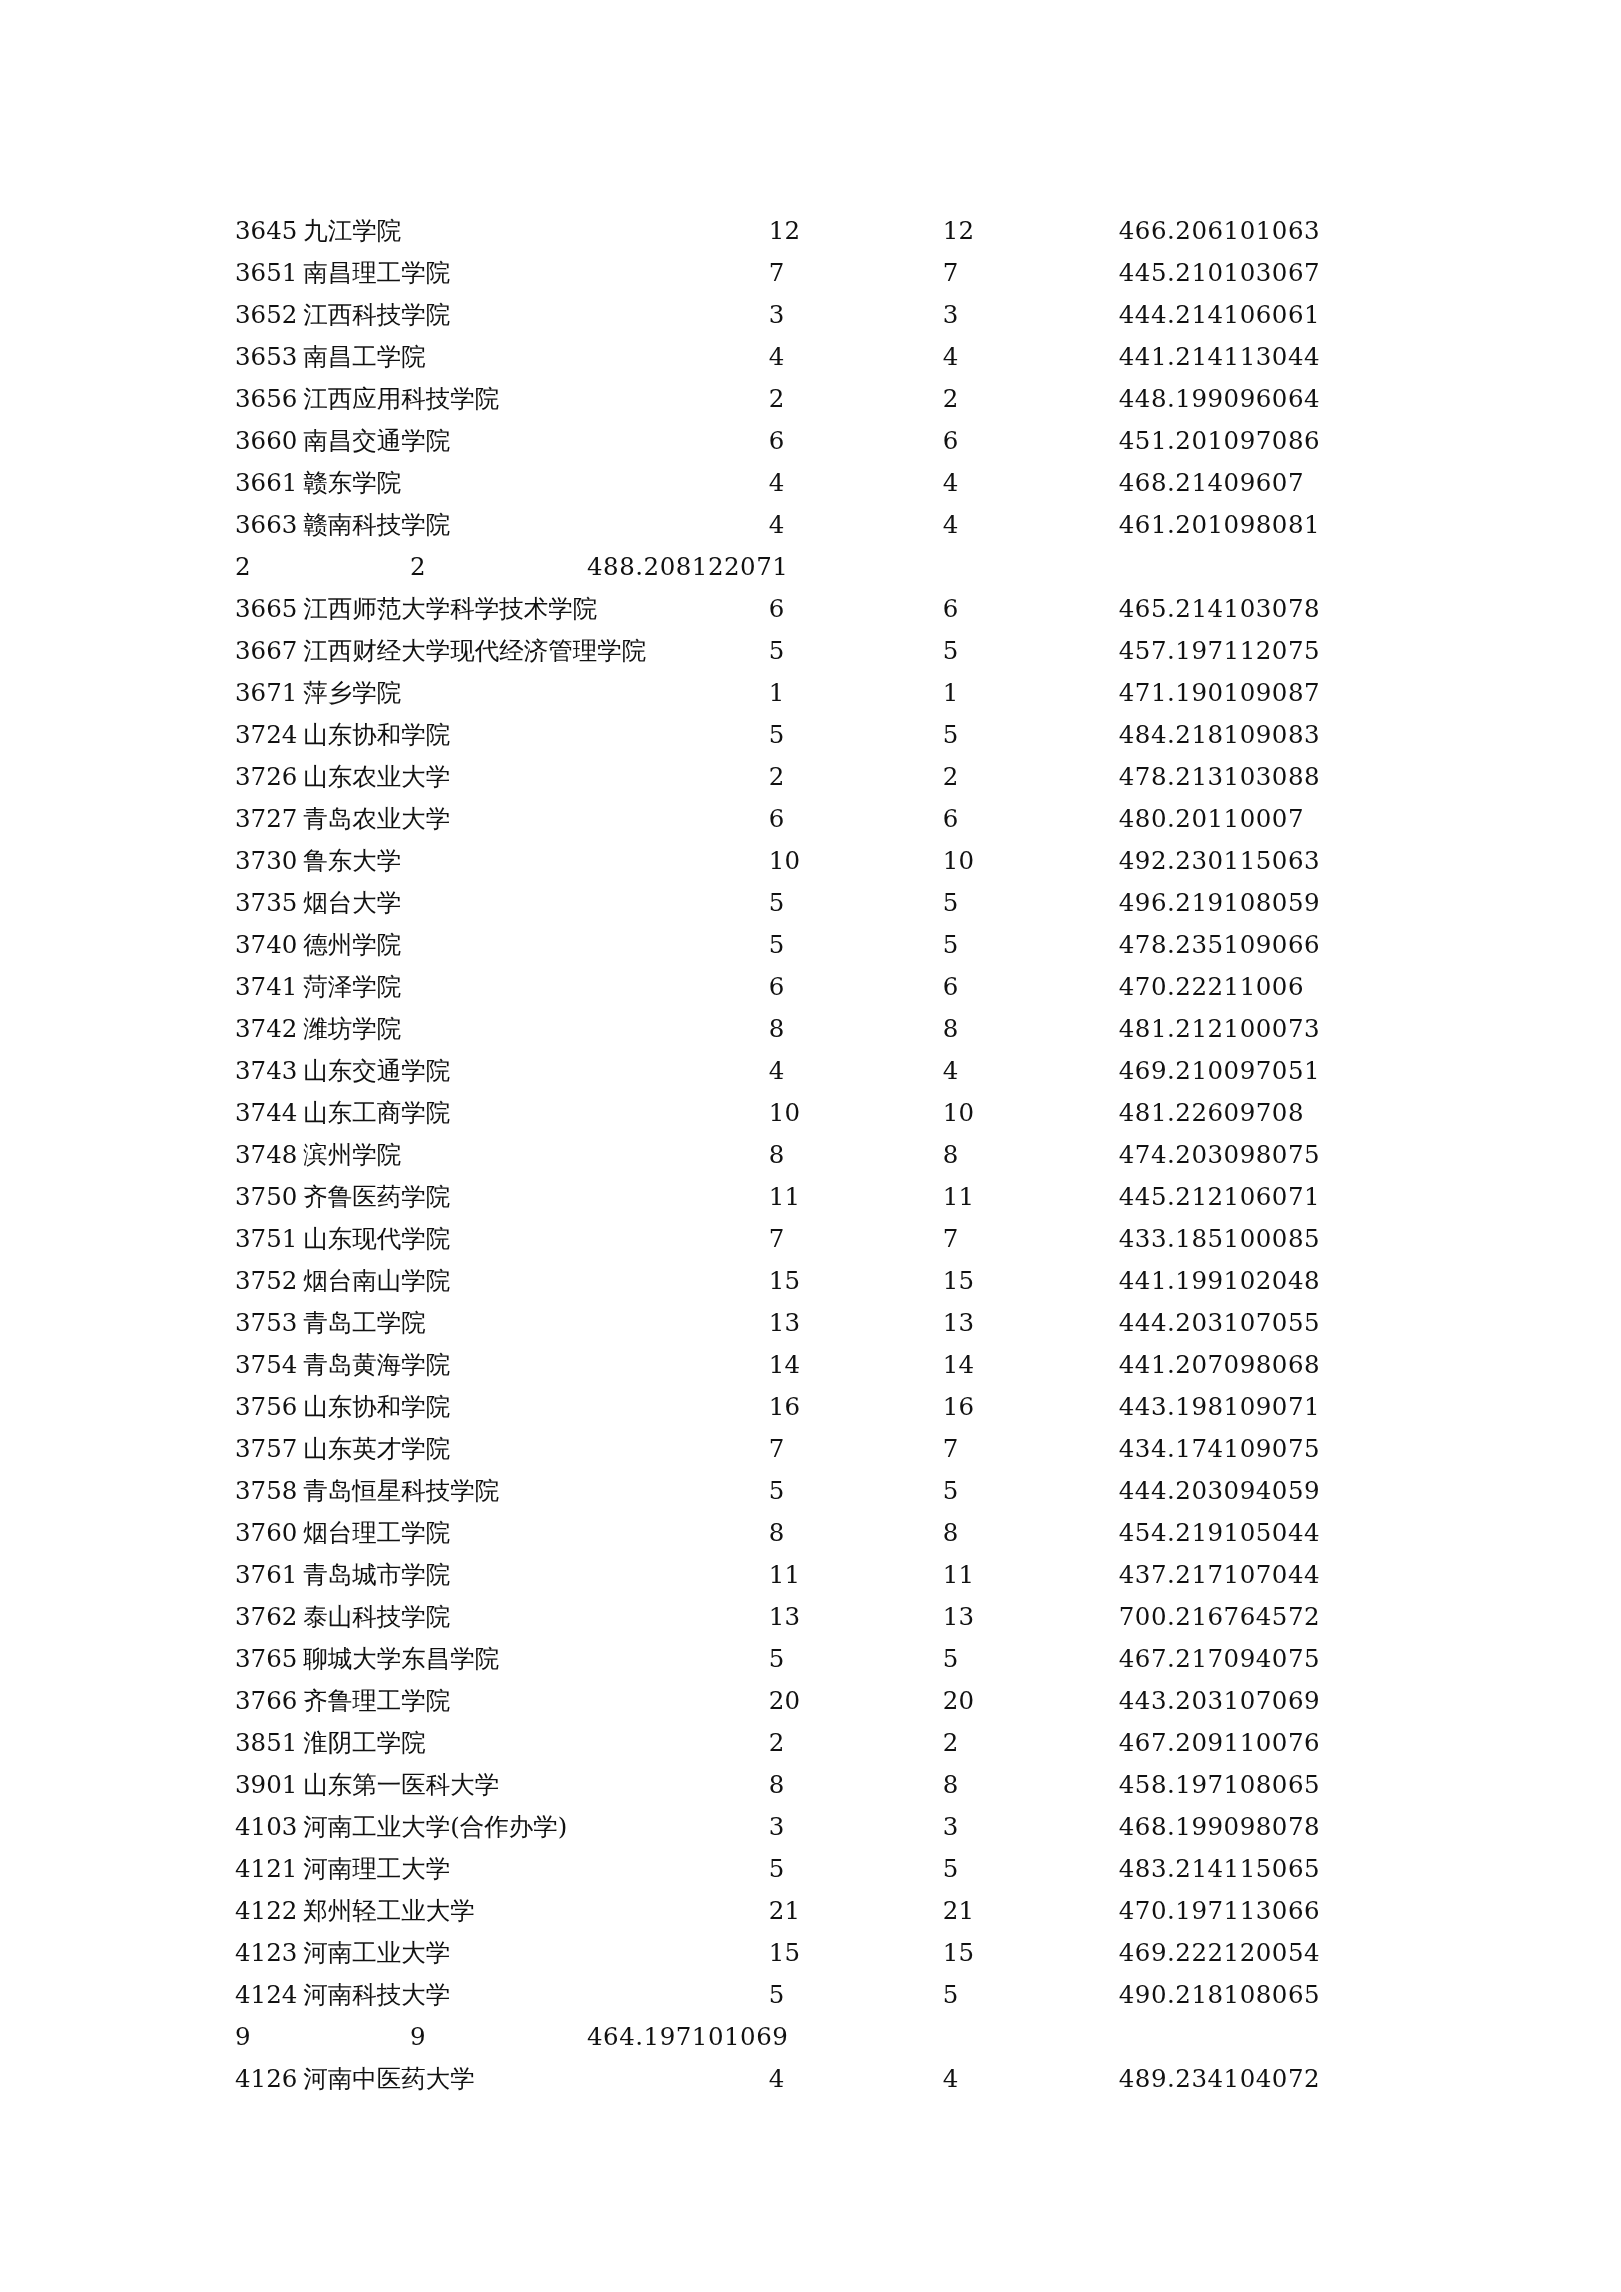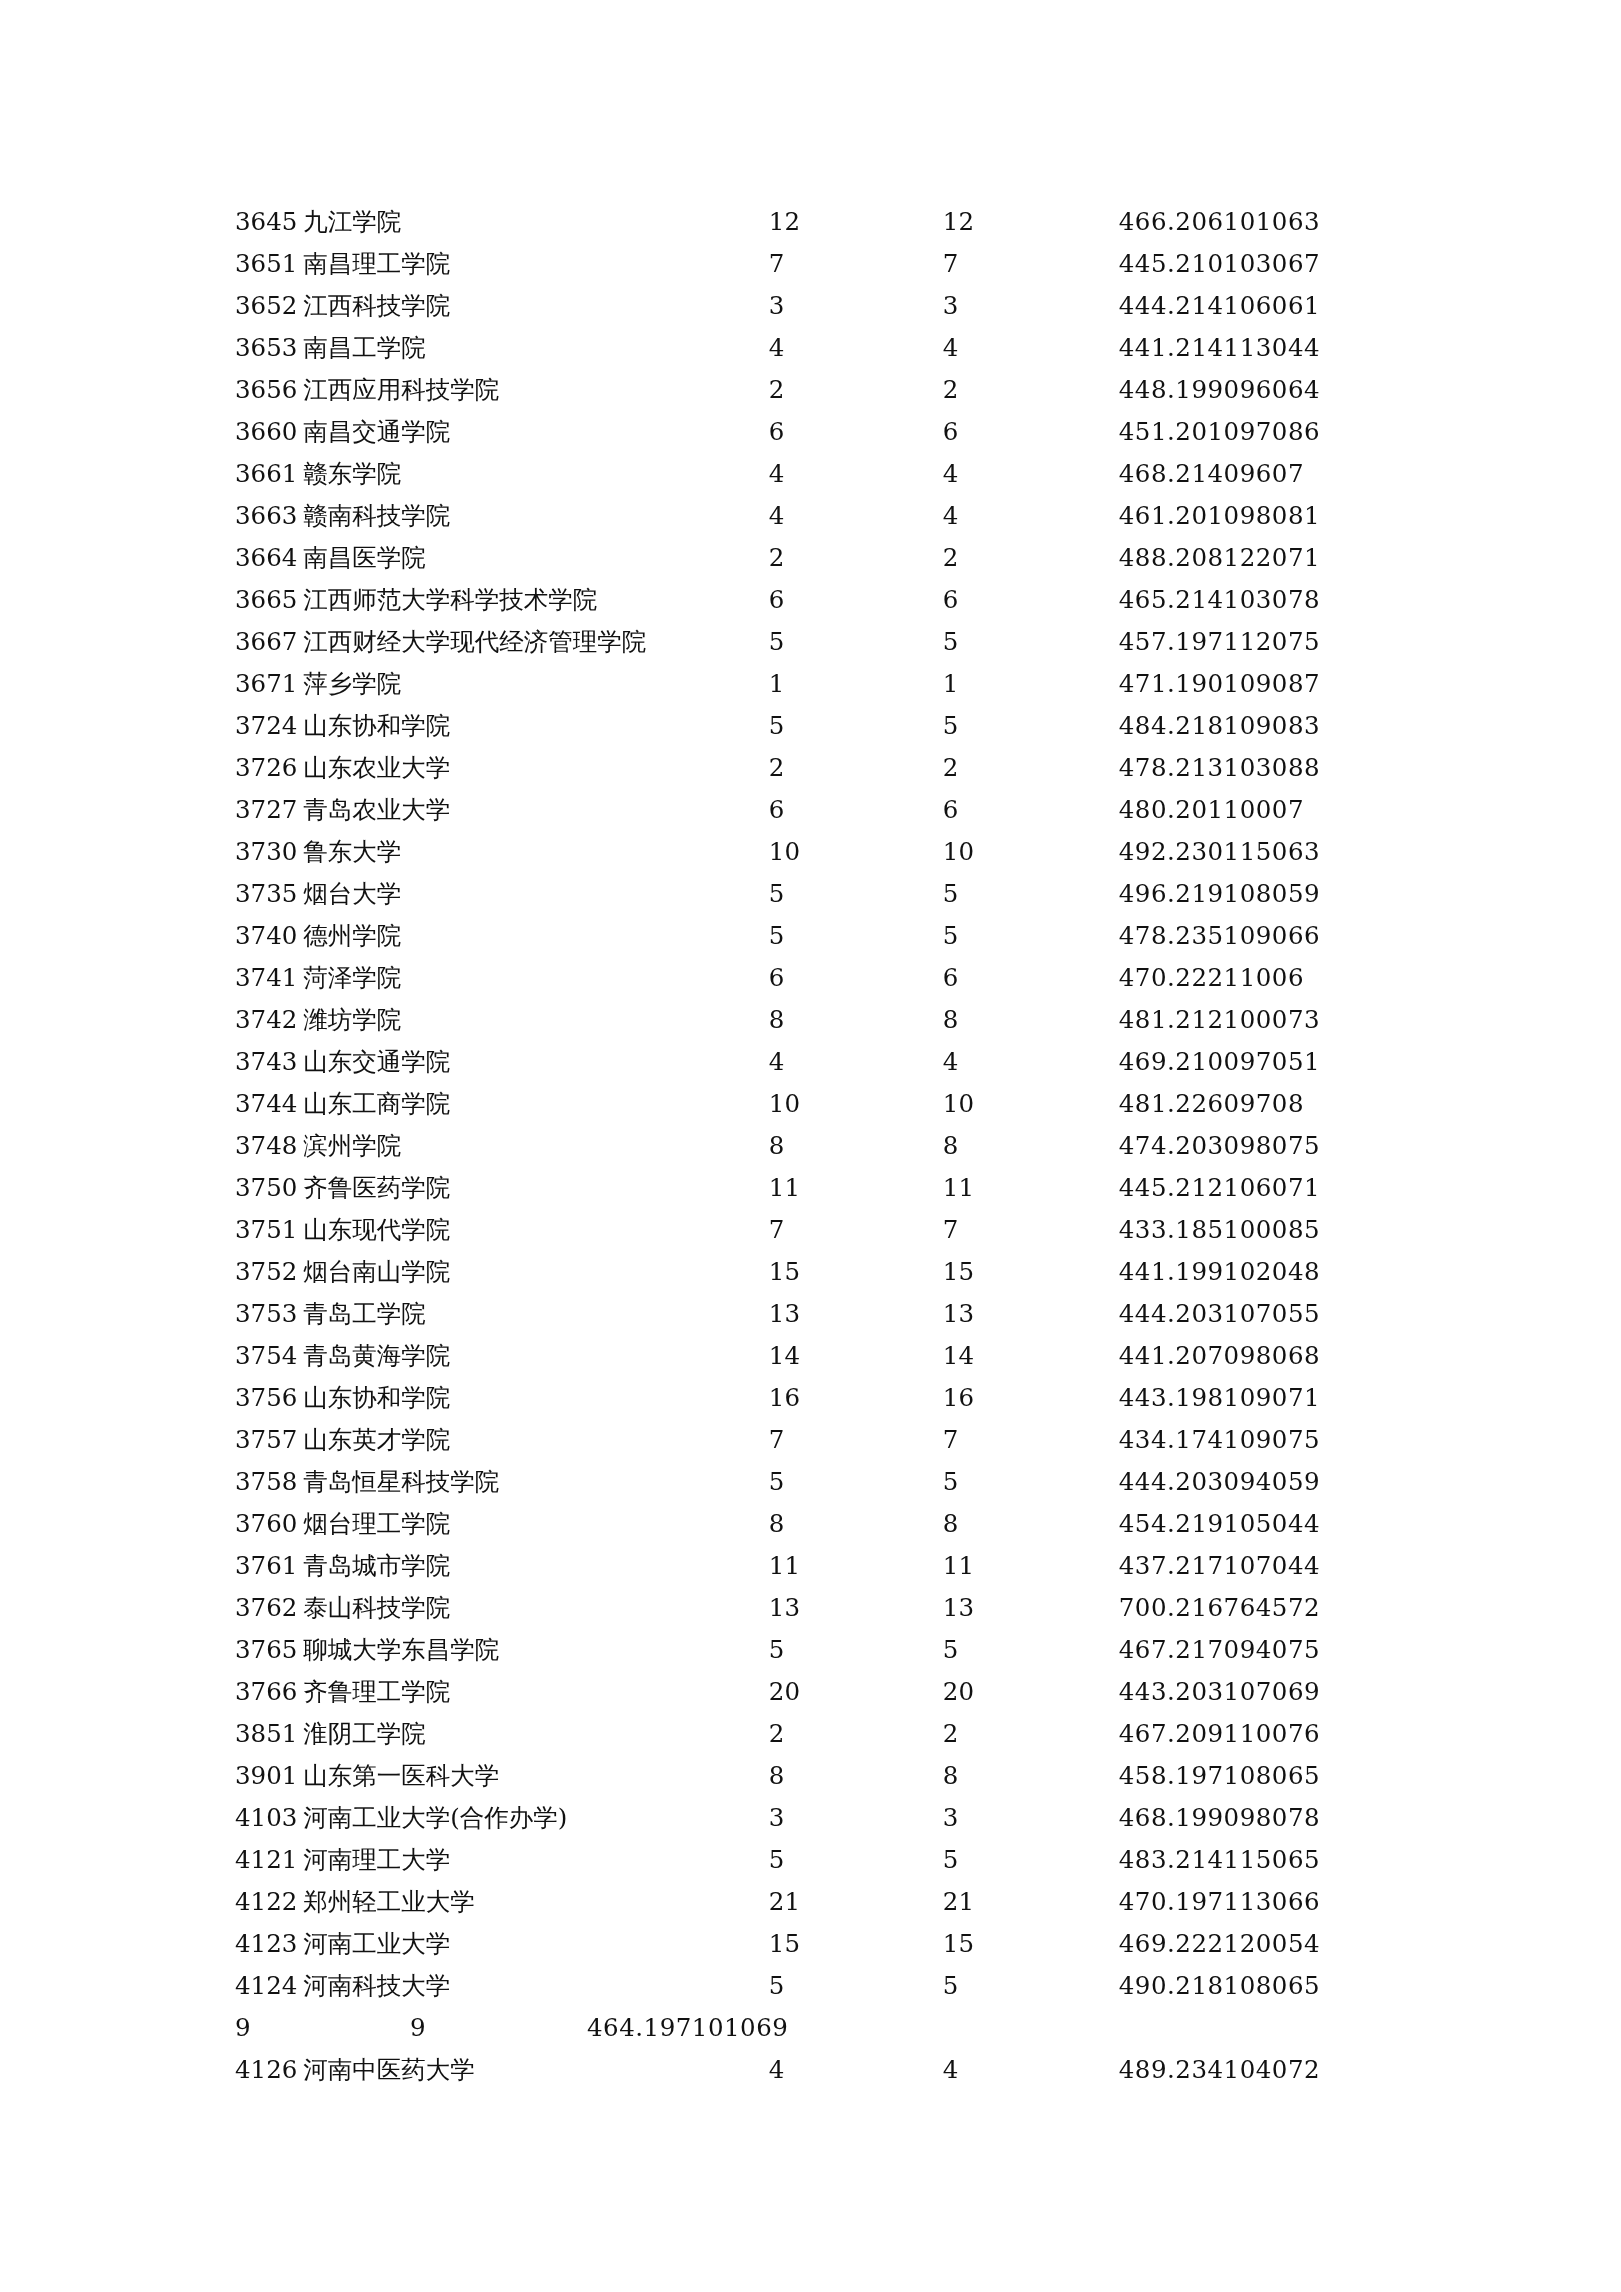--- a/index.html
+++ b/index.html
@@ -1,18 +1,18 @@
 <!DOCTYPE html>
 <html><head>
   <meta charset="utf-8">
   <style>
     html, body { margin: 0; padding: 0; background: #ffffff; }
     body { width: 1621px; height: 2293px; position: relative; overflow: hidden;
            font-family: "DejaVu Serif", "Liberation Serif", serif; color: #111; }
-    .table { position: absolute; left: 235px; top: 201px; width: 1176px; }
+    .table { position: absolute; left: 235px; top: 210px; width: 1176px; }
     .row { display: flex; height: 42px; line-height: 42px; font-size: 24.5px; white-space: nowrap; }
     .c1 { width: 537px; }
     .c2 { width: 175px; }
     .c3 { width: 177px; }
     .c4 { width: 294px; letter-spacing: 0.5px; }
     .code { margin-right: 5.9px; }
   </style>
 </head>
 <body>
 
@@ -59,21 +59,20 @@
       <div class="c3">4</div>
       <div class="c4">468.21409607</div>
     </div>
     <div class="row">
       <div class="c1"><span class="code">3663</span><span>赣南科技学院</span></div>
       <div class="c2">4</div>
       <div class="c3">4</div>
       <div class="c4">461.201098081</div>
     </div>
     <div class="row">
-      <div class="c1"><span class="code">3664</span><span>南昌医学院</span></div>
       <div class="c2">2</div>
       <div class="c3">2</div>
       <div class="c4">488.208122071</div>
     </div>
     <div class="row">
       <div class="c1"><span class="code">3665</span><span>江西师范大学科学技术学院</span></div>
       <div class="c2">6</div>
       <div class="c3">6</div>
       <div class="c4">465.214103078</div>
     </div>

